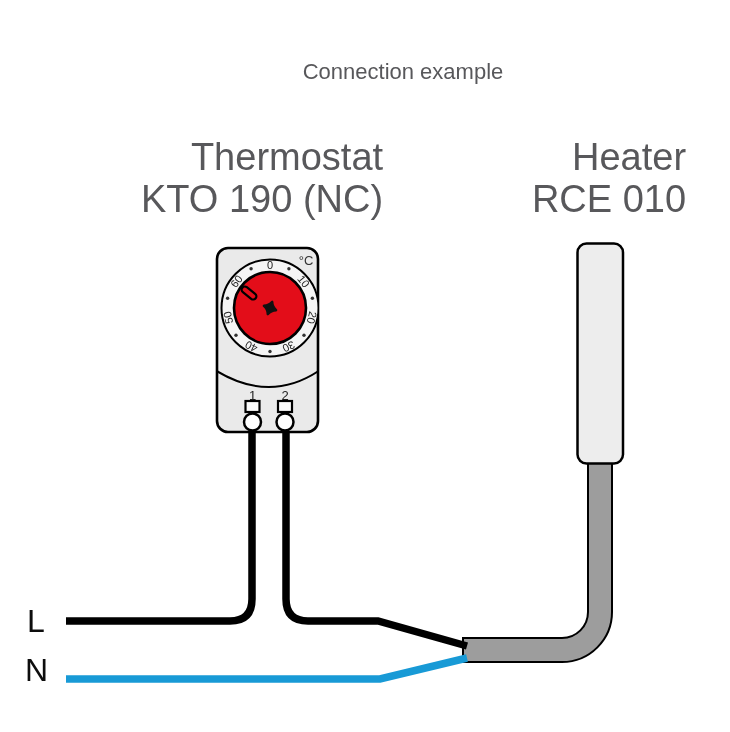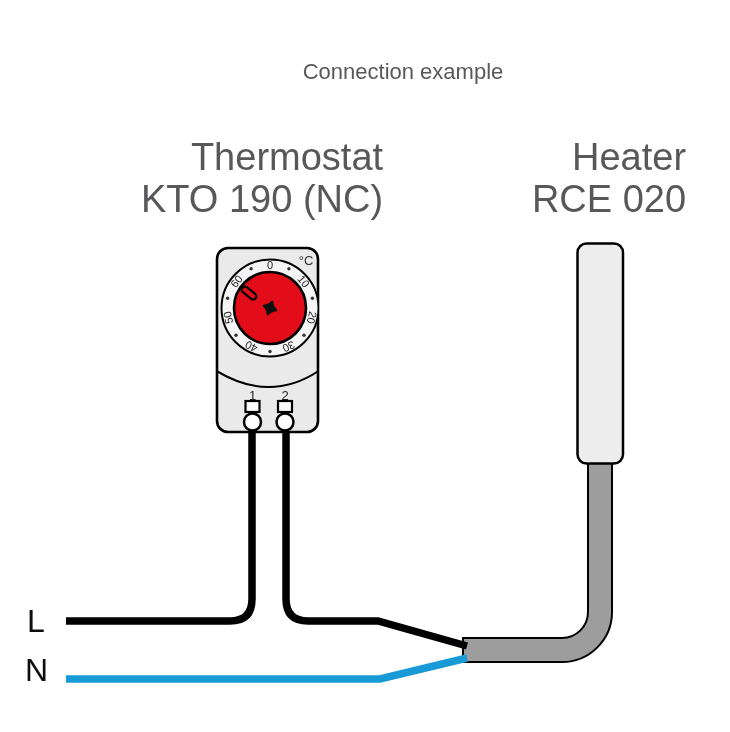--- a/index.html
+++ b/index.html
@@ -33,21 +33,21 @@
 
   <div class="title">Connection example</div>
 
   <div class="device-label thermo-label">
     <div>Thermostat</div>
     <div>KTO 190 (NC)</div>
   </div>
 
   <div class="device-label heater-label">
     <div>Heater</div>
-    <div>RCE 020</div>
+    <div>RCE 010</div>
   </div>
 
   <div class="ln-label l-label">L</div>
   <div class="ln-label n-label">N</div>
 
   <svg width="730" height="732" viewBox="0 0 730 732">
     <defs>
       <clipPath id="thermoBodyClip">
         <rect x="217" y="248" width="101" height="184" rx="11"></rect>
       </clipPath>

